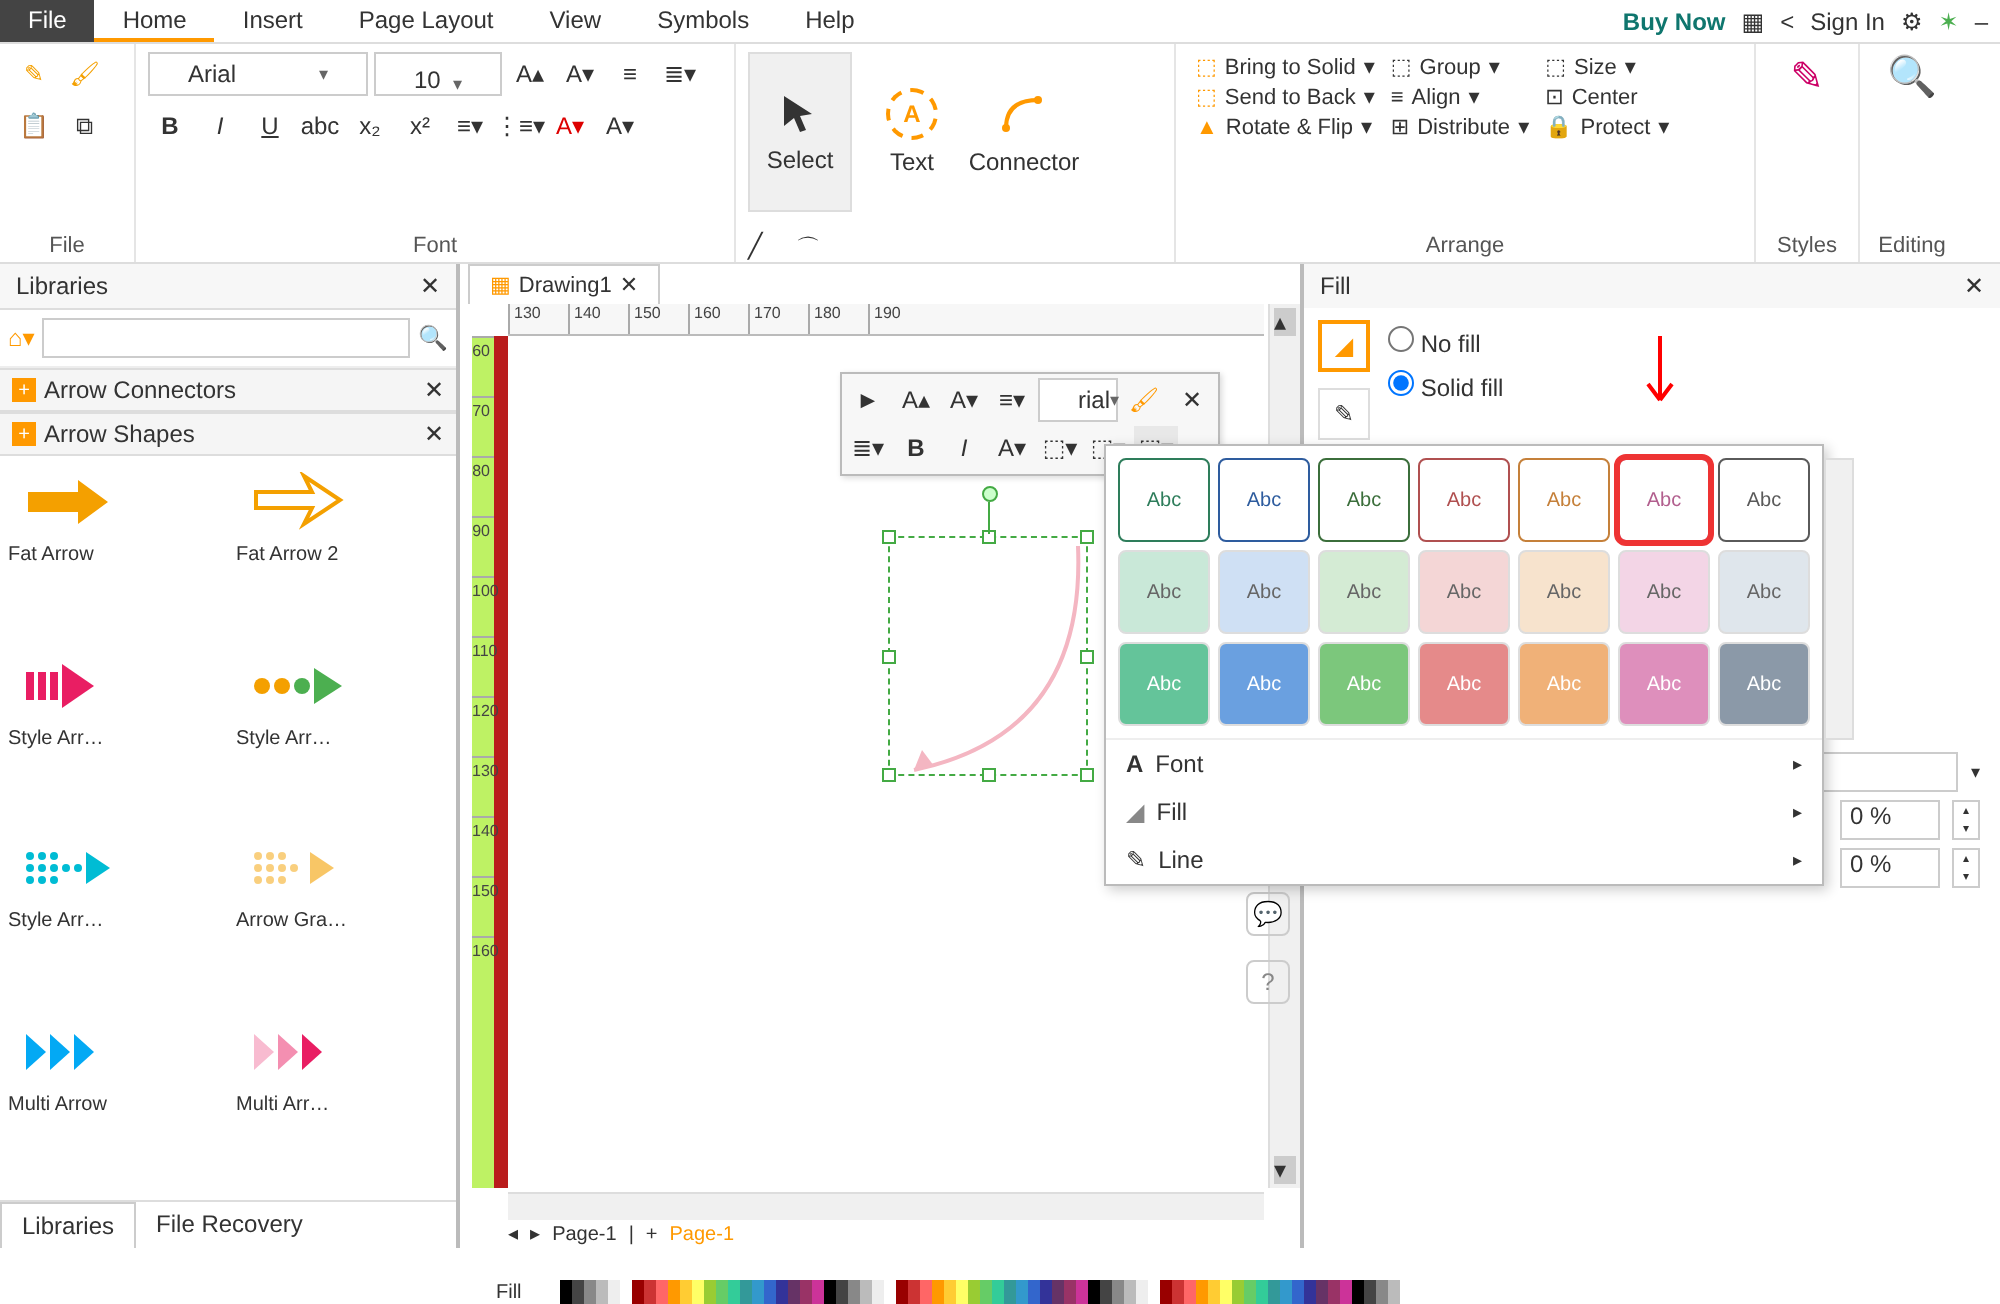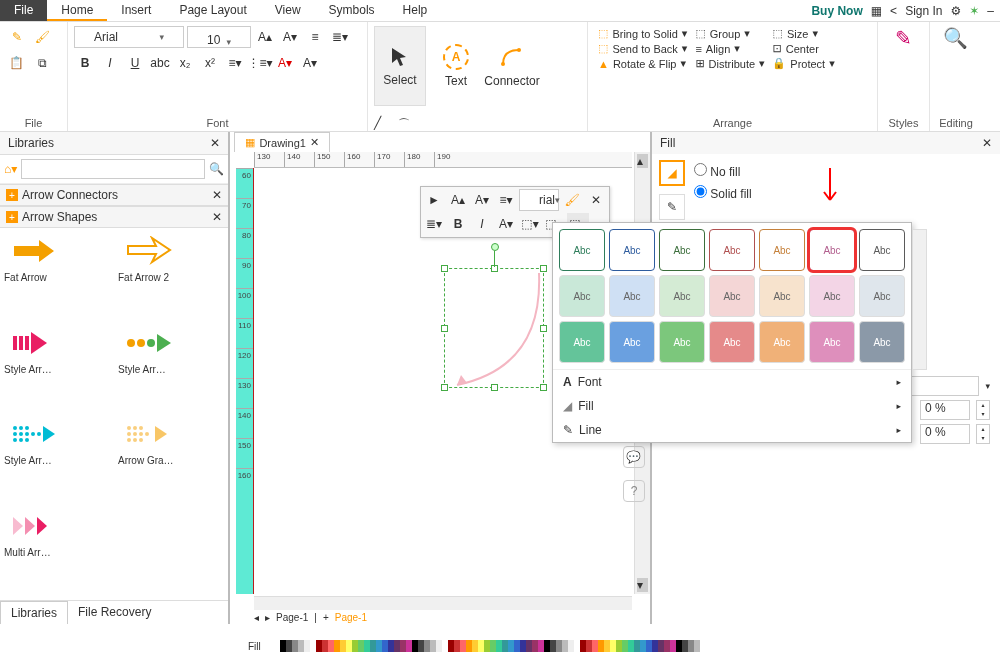--- a/index.html
+++ b/index.html
@@ -36,21 +36,21 @@
 .shape-cell { font-family: monospace; font-size: 10px; text-align: left; }
 .shape-cell .thumb { width: 60px; height: 38px; display: flex; align-items: center; justify-content: center; margin-bottom: 2px; }
 .left-bottom-tabs { display: flex; border-top: 1px solid #ddd; }
 .left-bottom-tabs div { padding: 4px 10px; }
 .left-bottom-tabs .act { border: 1px solid #ccc; border-bottom: none; }
 
 .canvas-wrap { flex: 1; position: relative; background: #fff; }
 .doc-tab { position: absolute; top: 0; left: 4px; padding: 3px 10px; background: #fff; border: 1px solid #ccc; border-bottom: none; font-size: 11px; display: flex; align-items: center; gap: 4px; }
 .ruler-h { position: absolute; top: 20px; left: 24px; right: 18px; height: 16px; background: #f7f7f7; border-bottom: 1px solid #bbb; font-size: 8px; color: #444; display: flex; }
 .ruler-h span { width: 30px; border-left: 1px solid #aaa; padding-left: 2px; }
-.ruler-v { position: absolute; top: 36px; left: 6px; width: 18px; bottom: 30px; background: #5eead4; border-right: 1px solid #b91c1c; font-size: 8px; color: #444; display: flex; flex-direction: column; }
+.ruler-v { position: absolute; top: 36px; left: 6px; width: 18px; bottom: 30px; background: #bef264; border-right: 7px solid #b91c1c; font-size: 8px; color: #444; display: flex; flex-direction: column; }
 .ruler-v span { height: 30px; border-top: 1px solid #aaa; padding-top: 2px; writing-mode: horizontal-tb; text-align: right; padding-right: 2px;}
 .canvas { position: absolute; top: 36px; left: 24px; right: 18px; bottom: 30px; background: #fff; }
 .selection { position: absolute; border: 1px dashed #4a4; }
 .handle { position: absolute; width: 7px; height: 7px; background: #fff; border: 1px solid #4a4; }
 .mini-toolbar { position: absolute; background: #f7f7f7; border: 1px solid #bbb; padding: 2px; display: flex; gap: 2px; box-shadow: 1px 1px 3px rgba(0,0,0,.15); }
 .mini-toolbar .row { display: flex; gap: 2px; }
 .scroll-v { position: absolute; top: 20px; right: 0; width: 16px; bottom: 30px; background: #f0f0f0; border-left: 1px solid #ddd; }
 .scroll-h { position: absolute; bottom: 14px; left: 24px; right: 18px; height: 14px; background: #f0f0f0; border-top: 1px solid #ddd; }
 .page-tabs { position: absolute; bottom: 0; left: 24px; right: 18px; height: 14px; display: flex; align-items: center; font-size: 10px; gap: 6px; }
 .page-tabs .pg2 { color: #f90; }
@@ -308,20 +308,27 @@
                 <circle cx="12" cy="15" r="2"></circle>
                 <circle cx="18" cy="15" r="2"></circle>
                 <circle cx="24" cy="15" r="2"></circle>
                 <circle cx="6" cy="21" r="2"></circle>
                 <circle cx="12" cy="21" r="2"></circle>
                 <circle cx="18" cy="21" r="2"></circle>
               </g>
               <path d="M32 7l12 8-12 8z" fill="#f4a000" opacity="0.6"></path>
             </svg>
           </div><span>Arrow Gra…</span></div>
+      <div class="shape-cell"><div class="thumb">
+            <svg width="50" height="30">
+              <path d="M4 6l10 9-10 9z" fill="#03a9f4"></path>
+              <path d="M16 6l10 9-10 9z" fill="#03a9f4"></path>
+              <path d="M28 6l10 9-10 9z" fill="#03a9f4"></path>
+            </svg>
+          </div><span>Multi Arrow</span></div>
       <div class="shape-cell"><div class="thumb">
             <svg width="50" height="30">
               <path d="M4 6l10 9-10 9z" fill="#f8bbd0"></path>
               <path d="M16 6l10 9-10 9z" fill="#f48fb1"></path>
               <path d="M28 6l10 9-10 9z" fill="#e91e63"></path>
             </svg>
           </div><span>Multi Arr…</span></div>
     </div>
     <div class="left-bottom-tabs">
       <div class="act">Libraries</div>

